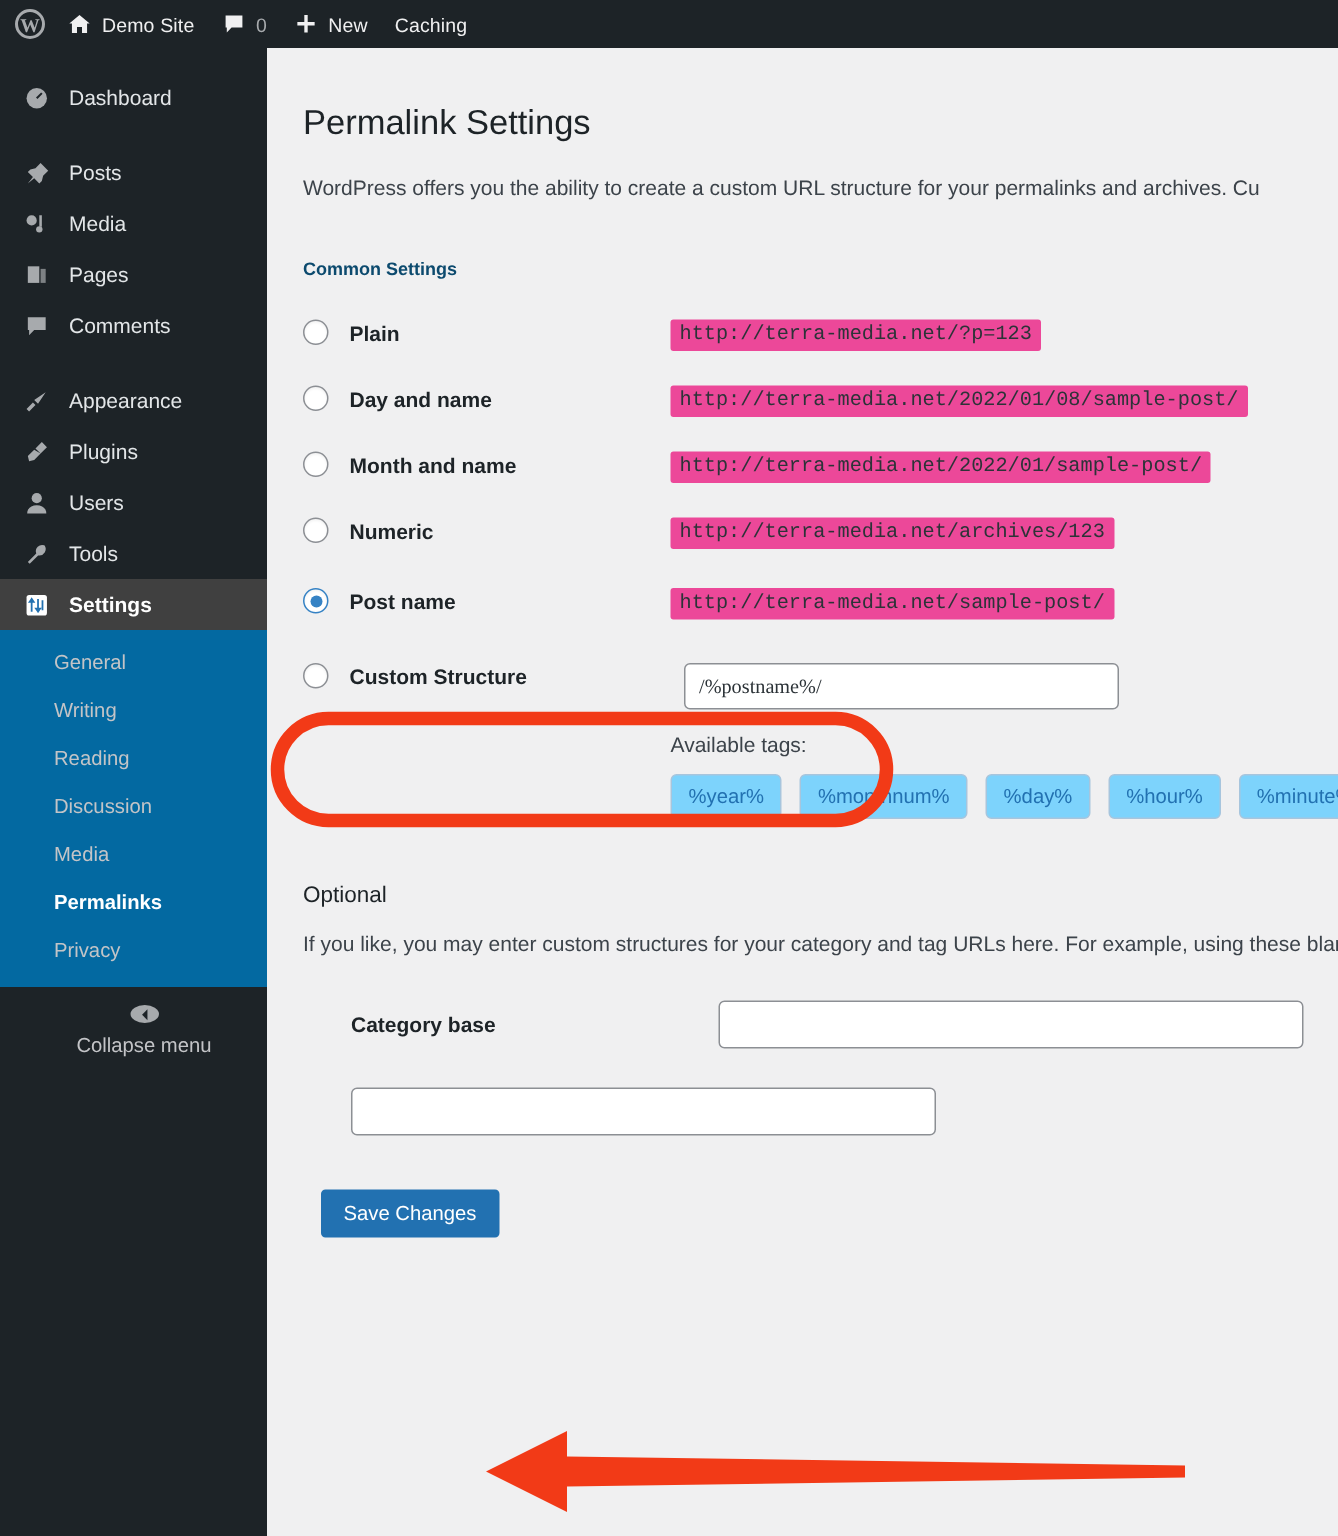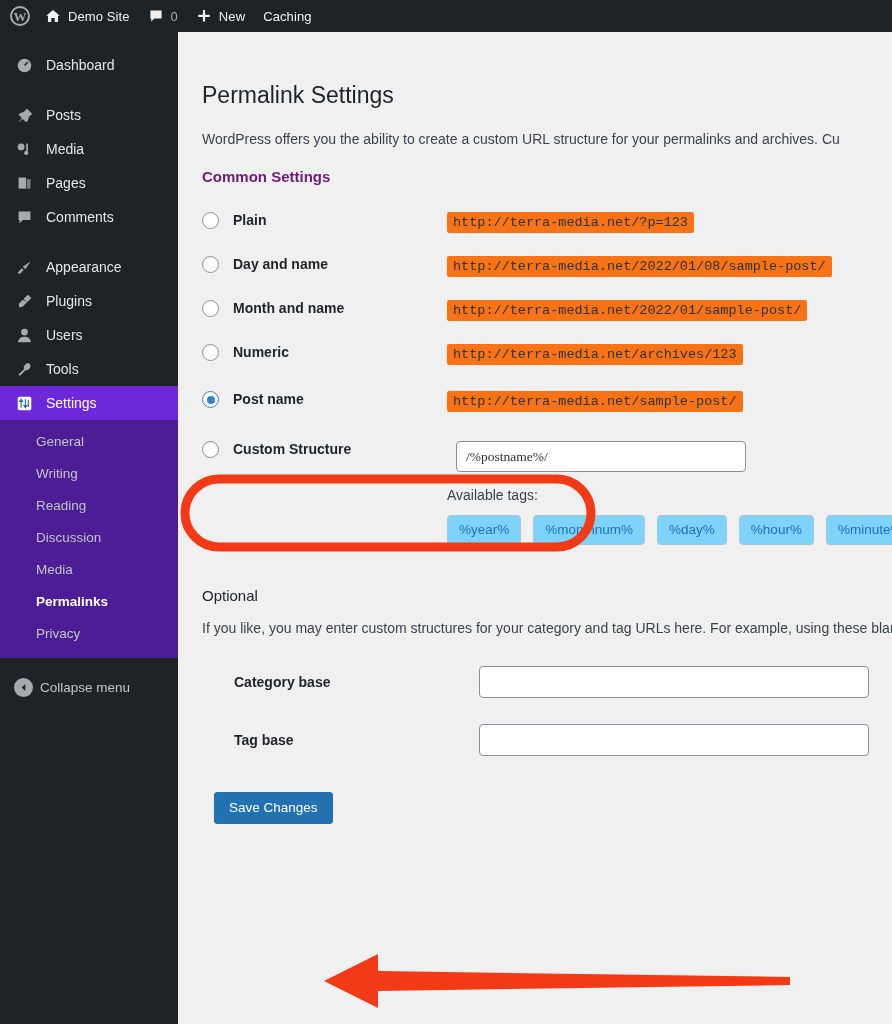--- a/index.html
+++ b/index.html
@@ -41,88 +41,88 @@
     background: #1d2327; z-index: 20;
   }
   .menu-item {
     position: relative; display: flex; align-items: center; gap: 12px;
     height: 34px; padding: 0 0 0 14px;
     color: #e3e6e8; font-size: 14px; line-height: 1;
   }
   .menu-item .mi-icon { width: 20px; display: flex; justify-content: center; color: #a7aaad; }
   .menu-item.gap-top { margin-top: 16px; }
   .menu-item.current {
-    background: #6d28d9; color: #fff; font-weight: normal;
+    background: #404040; color: #fff; font-weight: bold;
   }
   .menu-item.current .mi-icon { color: #fff; }
   .menu-item.current::after {
     content: ""; position: absolute; right: -8px; top: 50%;
     margin-top: -8px; width: 0; height: 0;
     border-top: 8px solid transparent; border-bottom: 8px solid transparent;
     border-right: 8px solid #f0f0f1;
   }
-  .submenu { background: #4c1d95; padding: 6px 0 8px 0; }
+  .submenu { background: #0369a1; padding: 6px 0 8px 0; }
   .submenu-item {
     display: block; padding: 6px 0 6px 36px;
     color: #c3c4c7; font-size: 13.5px; line-height: 20px;
   }
   .submenu-item.active { color: #fff; font-weight: bold; }
   .collapse {
     display: flex; align-items: center; gap: 7px;
     height: 34px; padding-left: 14px; margin-top: 12px;
-    color: #c3c4c7; font-size: 13.5px;
+    color: #c3c4c7; font-size: 13.5px; flex-direction: column;
   }
   .collapse-circle {
     width: 19px; height: 19px; border-radius: 50%; background: #a7aaad;
     display: flex; align-items: center; justify-content: center;
   }
 
   
   .content {
     position: absolute; top: 32px; left: 178px;
     width: 714px; height: 992px; background: #f0f0f1;
-    padding: 40px 0 0 24px; overflow: hidden;
+    padding: 26px 0 0 24px; overflow: hidden;
   }
   h1.page-title {
     font-size: 23px; font-weight: 400; color: #1d2327;
     line-height: 1.3; padding: 9px 0 4px 0;
   }
   p.intro {
     font-size: 14px; color: #3c434a; line-height: 1.6;
     width: 900px; margin-top: 13px;
   }
   h2.section {
-    font-size: 15px; font-weight: bold; color: #701a75;
-    margin-top: 18px;
+    font-size: 12px; font-weight: bold; color: #0c4a6e;
+    margin-top: 36px;
   }
 
   
   .opt-row { display: flex; align-items: flex-start; margin-top: 22px; }
   .opt-row.first { margin-top: 26px; }
   .opt-left {
-    width: 245px; display: flex; gap: 14px;
+    width: 245px; display: flex; align-items: center; gap: 14px;
     padding-top: 1px;
   }
   .radio {
     width: 17px; height: 17px; border-radius: 50%;
     background: #fff; border: 1px solid #8c8f94; flex: none;
     position: relative; box-shadow: inset 0 1px 2px rgba(0,0,0,.06);
   }
   .radio.checked { border-color: #3582c4; border-width: 1px; }
   .radio.checked::after {
     content: ""; position: absolute; left: 50%; top: 50%;
     width: 8px; height: 8px; margin: -4px 0 0 -4px;
     border-radius: 50%; background: #3582c4;
   }
   .opt-label { font-size: 14px; font-weight: bold; color: #1d2327; white-space: nowrap; }
   .opt-right { display: flex; align-items: center; padding-top: 1px; }
   code.url {
     font-family: "Liberation Mono", monospace;
     font-size: 13.5px; color: #2c3338;
-    background: #f97316; padding: 3px 6px; border-radius: 2px;
+    background: #ec4899; padding: 3px 6px; border-radius: 2px;
     white-space: nowrap;
   }
   input.struct {
     margin-left: 9px; width: 290px; height: 31px;
     border: 1px solid #8c8f94; border-radius: 4px;
     background: #fff; padding: 0 9px;
     font-family: Liberation Serif, serif; font-size: 13.5px; color: #2c3338;
     box-shadow: 0 0 0 transparent;
   }
   .avail {
@@ -396,21 +396,20 @@
 
     <h2 class="optional">Optional</h2>
     <p class="optional-text">If you like, you may enter custom structures for your category and tag URLs here. For example, using these blank the defaults will be used.</p>
 
     <div class="field-row">
       <span class="field-label">Category base</span>
       <input class="text-field" type="text" value="" style="">
     </div>
 
     <div class="field-row">
-      <span class="field-label">Tag base</span>
       <input class="text-field" type="text" value="" style="">
     </div>
 
     <div class="save-wrap">
       <button class="save-btn">Save Changes</button>
     </div>
   </div>
 
   <svg class="annot" id="ellipse-annot" width="420" height="82" viewBox="0 0 420 82">
     <rect x="7" y="7" width="406" height="68" rx="34" ry="34" fill="none" stroke="#f23a17" stroke-width="9"></rect>

